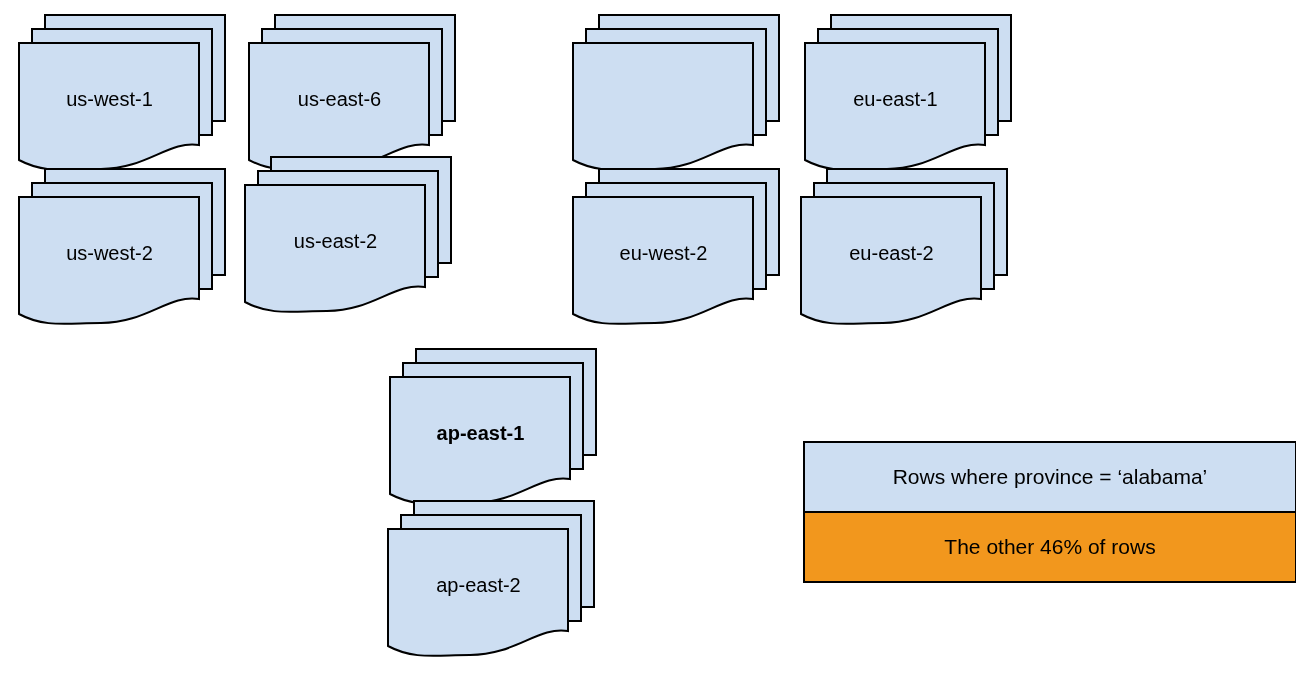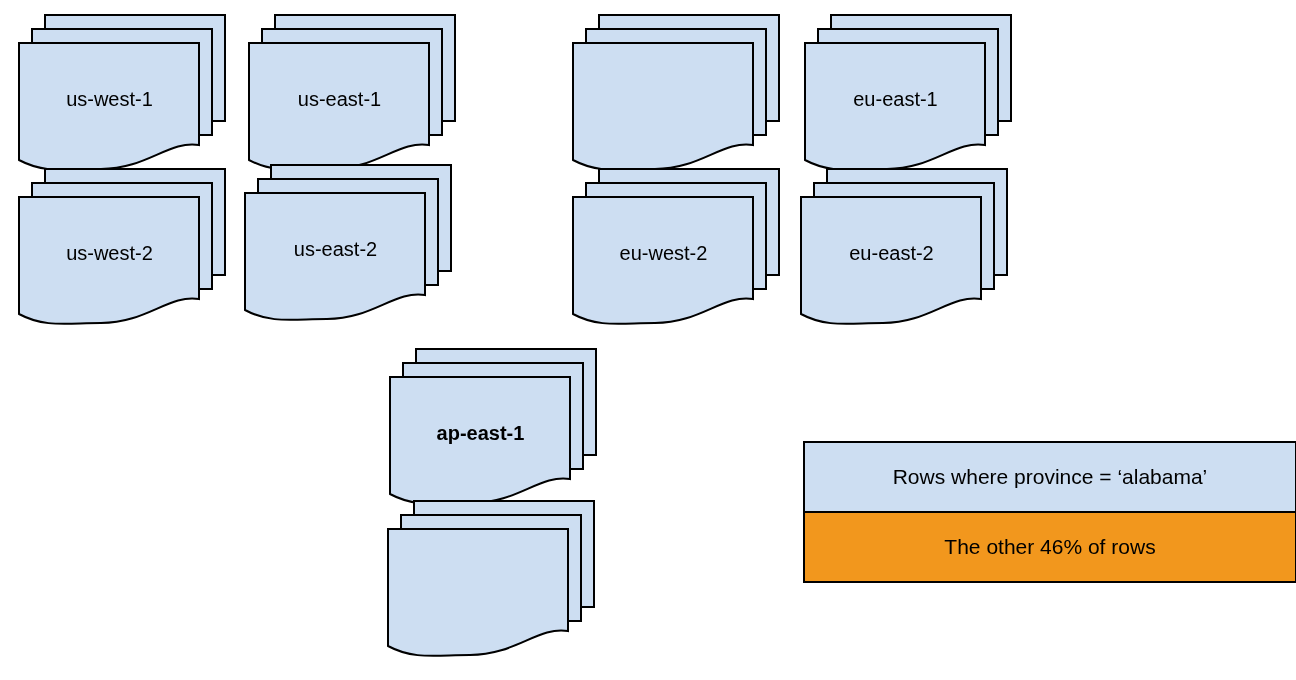--- a/index.html
+++ b/index.html
@@ -48,21 +48,21 @@
     pointer-events: none;
     white-space: nowrap;
   }
 
   
   .s-usw1 { left: 17px;  top: 10px; }
   .s-use1 { left: 247px; top: 10px; }
   .s-euw1 { left: 571px; top: 10px; }
   .s-eue1 { left: 803px; top: 10px; }
   .s-usw2 { left: 17px;  top: 164px; }
-  .s-use2 { left: 243px; top: 160px; text-align: center; }
+  .s-use2 { left: 243px; top: 152px; text-align: center; }
   .s-euw2 { left: 571px; top: 164px; }
   .s-eue2 { left: 799px; top: 164px; }
   .s-ape1 { left: 388px; top: 344px; font-weight: bold; }
   .s-ape2 { left: 386px; top: 496px; }
 
   
   .legend {
     position: absolute;
     left: 803px;
     top: 441px;
@@ -107,21 +107,21 @@
     <svg width="211" height="168" viewBox="0 0 211 168">
       <use href="#doc-stack-shape"></use>
     </svg>
     <div class="stack-label">us-west-1</div>
   </div>
 
   <div class="stack s-use1" data-variant="orange">
     <svg width="211" height="168" viewBox="0 0 211 168">
       <use href="#doc-stack-shape"></use>
     </svg>
-    <div class="stack-label">us-east-1</div>
+    <div class="stack-label">us-east-6</div>
   </div>
 
   <div class="stack s-euw1" data-variant="blue">
     <svg width="211" height="168" viewBox="0 0 211 168">
       <use href="#doc-stack-shape"></use>
     </svg>
   </div>
 
   <div class="stack s-eue1" data-variant="blue">
     <svg width="211" height="168" viewBox="0 0 211 168">
@@ -162,20 +162,21 @@
     <svg width="211" height="168" viewBox="0 0 211 168">
       <use href="#doc-stack-shape"></use>
     </svg>
     <div class="stack-label">ap-east-1</div>
   </div>
 
   <div class="stack s-ape2" data-variant="blue">
     <svg width="211" height="168" viewBox="0 0 211 168">
       <use href="#doc-stack-shape"></use>
     </svg>
+    <div class="stack-label">ap-east-2</div>
   </div>
 
   <div class="legend">
     <div class="legend-row" data-variant="blue">
       <span>Rows where province = ‘alabama’</span>
     </div>
     <div class="legend-row" data-variant="orange">
       <span>The other 46% of rows</span>
     </div>
   </div>

